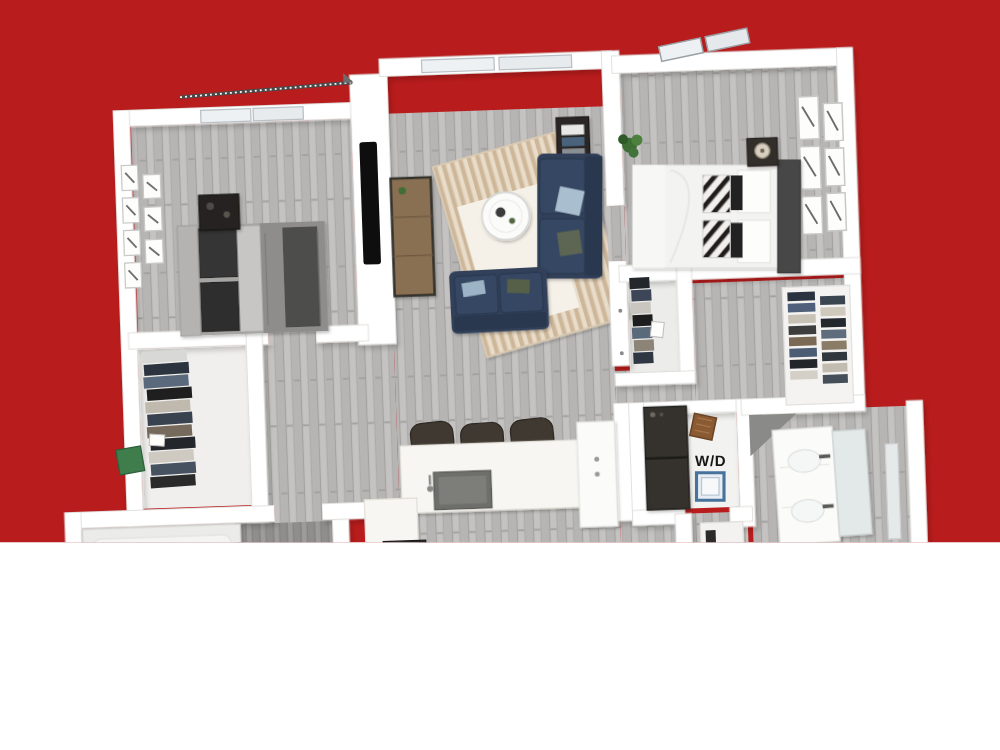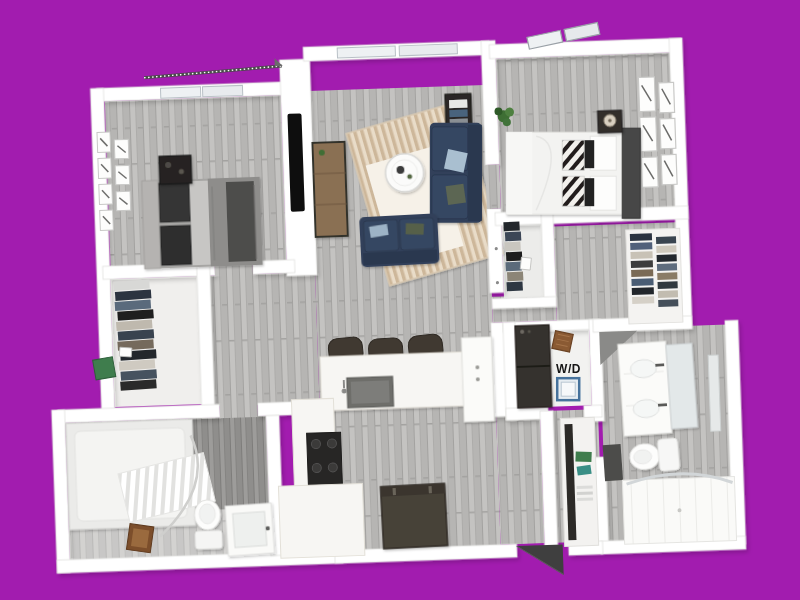--- a/index.html
+++ b/index.html
@@ -1,16 +1,16 @@
 <!DOCTYPE html>
 <html><head>
 <meta charset="utf-8">
 <style>
   html,body{margin:0;padding:0;background:#ffffff;}
-  .canvas{position:relative;width:800px;height:600px;background:#a21caf;overflow:hidden;
+  .canvas{position:relative;width:800px;height:434px;background:#b91c1c;overflow:hidden;
           font-family:"Liberation Sans", sans-serif;}
   svg{display:block;}
   text.wd{font-family:"Liberation Sans", sans-serif;font-size:12px;font-weight:bold;fill:#151515;letter-spacing:.5px;}
 </style>
 </head>
 <body>
 
 <div class="canvas">
 <svg viewBox="0 0 800 600" width="800" height="600">
   <defs>

